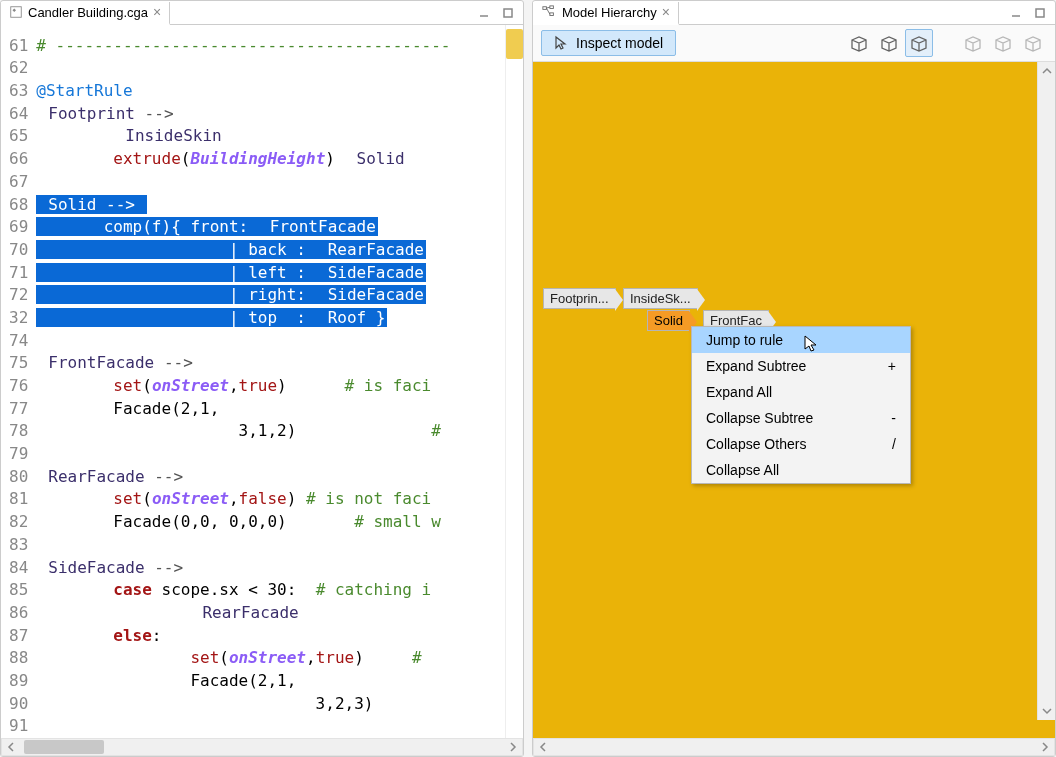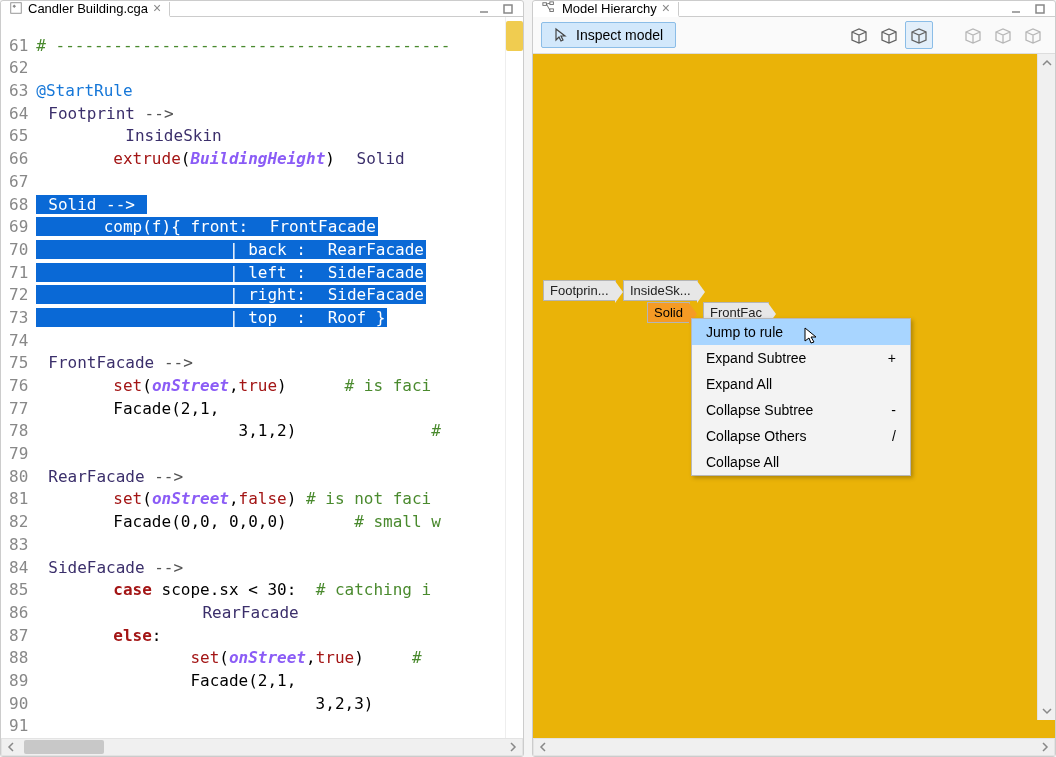--- a/index.html
+++ b/index.html
@@ -29,21 +29,21 @@
       min-width: 0;
     }
     .panel-right {
       flex: 1;
       min-width: 0;
     }
     .tabs {
       display: flex;
       align-items: center;
       border-bottom: 1px solid #ccc;
-      height: 16px;
+      height: 24px;
     }
     .tab {
       display: flex;
       align-items: center;
       padding: 0 8px;
       height: 100%;
       background: #fff;
       border-right: 1px solid #ccc;
       gap: 5px;
       font-size: 13px;
@@ -307,21 +307,21 @@
           <span class="ln">63</span>
           <span class="ln">64</span>
           <span class="ln">65</span>
           <span class="ln">66</span>
           <span class="ln">67</span>
           <span class="ln">68</span>
           <span class="ln">69</span>
           <span class="ln">70</span>
           <span class="ln">71</span>
           <span class="ln">72</span>
-          <span class="ln">73</span>
+          <span class="ln">32</span>
           <span class="ln">74</span>
           <span class="ln">75</span>
           <span class="ln">76</span>
           <span class="ln">77</span>
           <span class="ln">78</span>
           <span class="ln">79</span>
           <span class="ln">80</span>
           <span class="ln">81</span>
           <span class="ln">82</span>
           <span class="ln">83</span>

